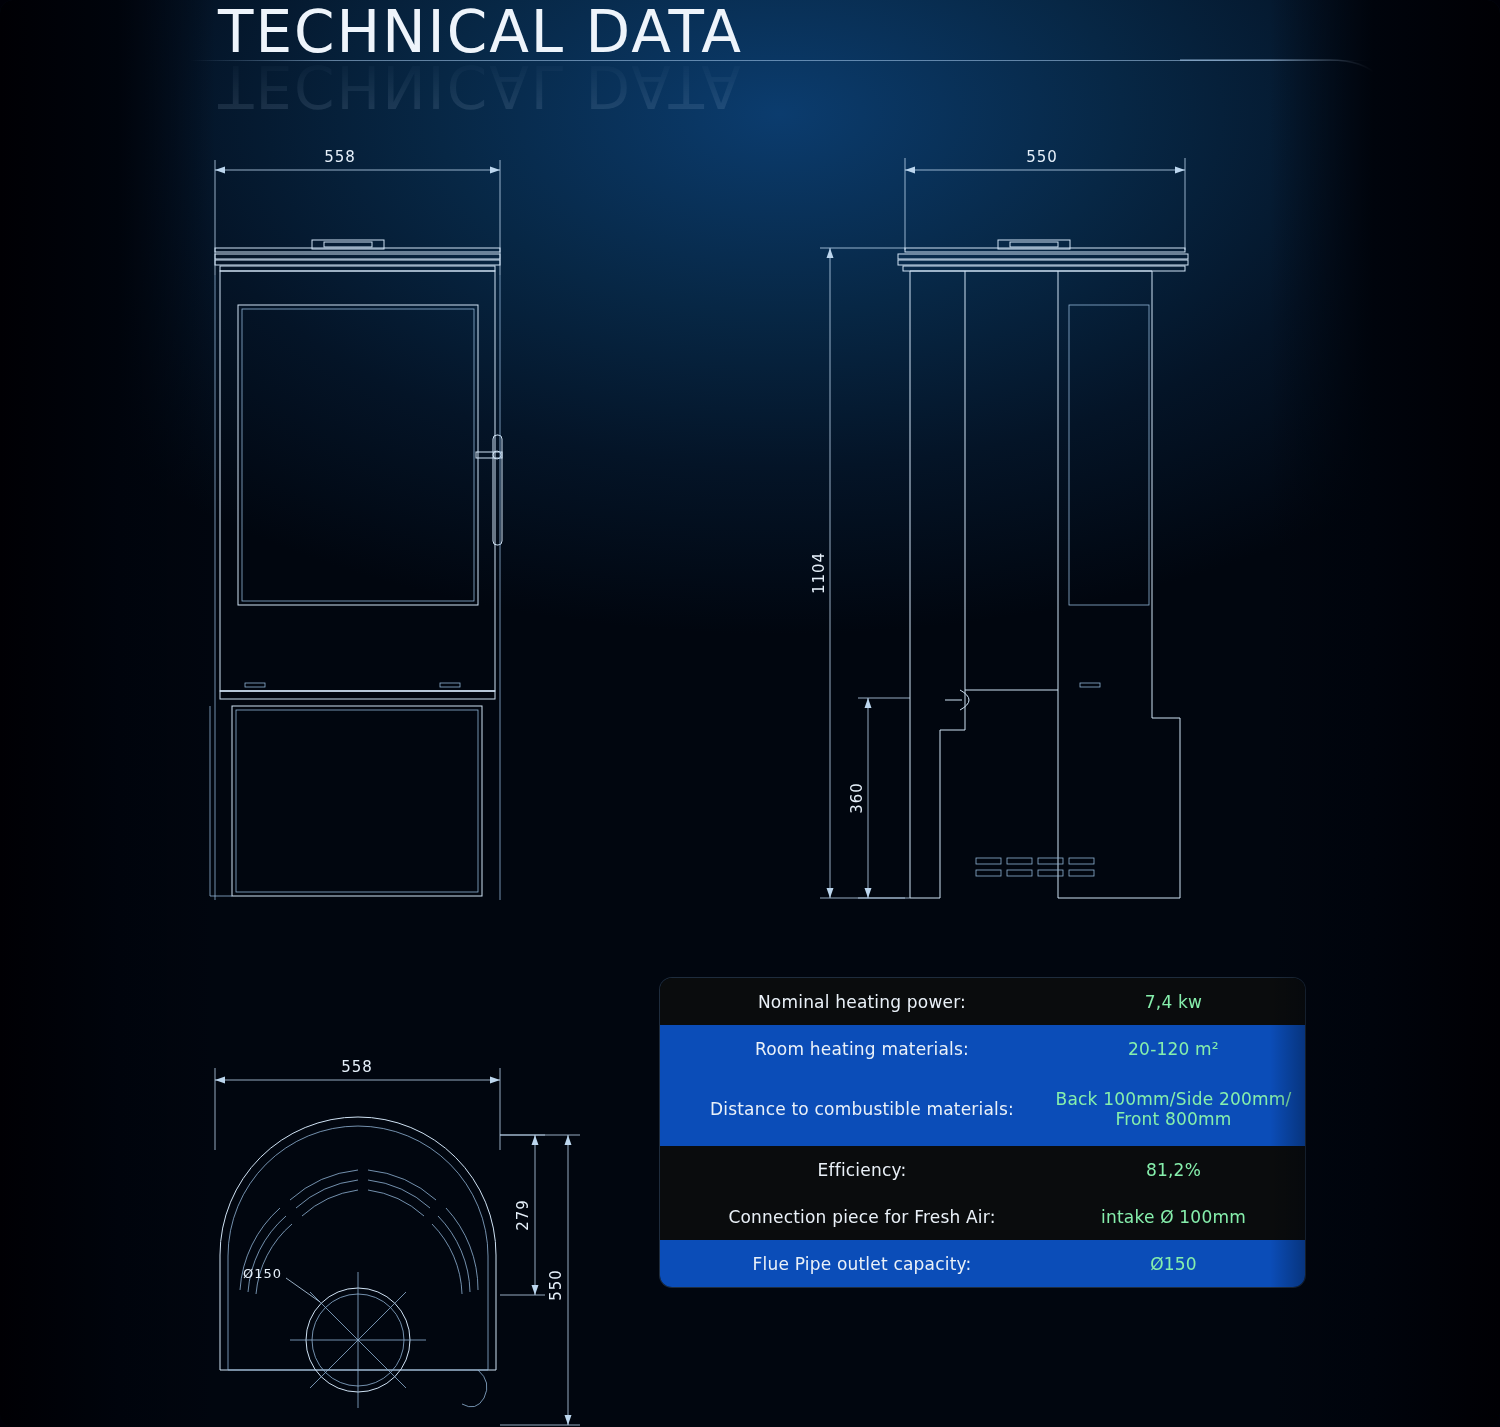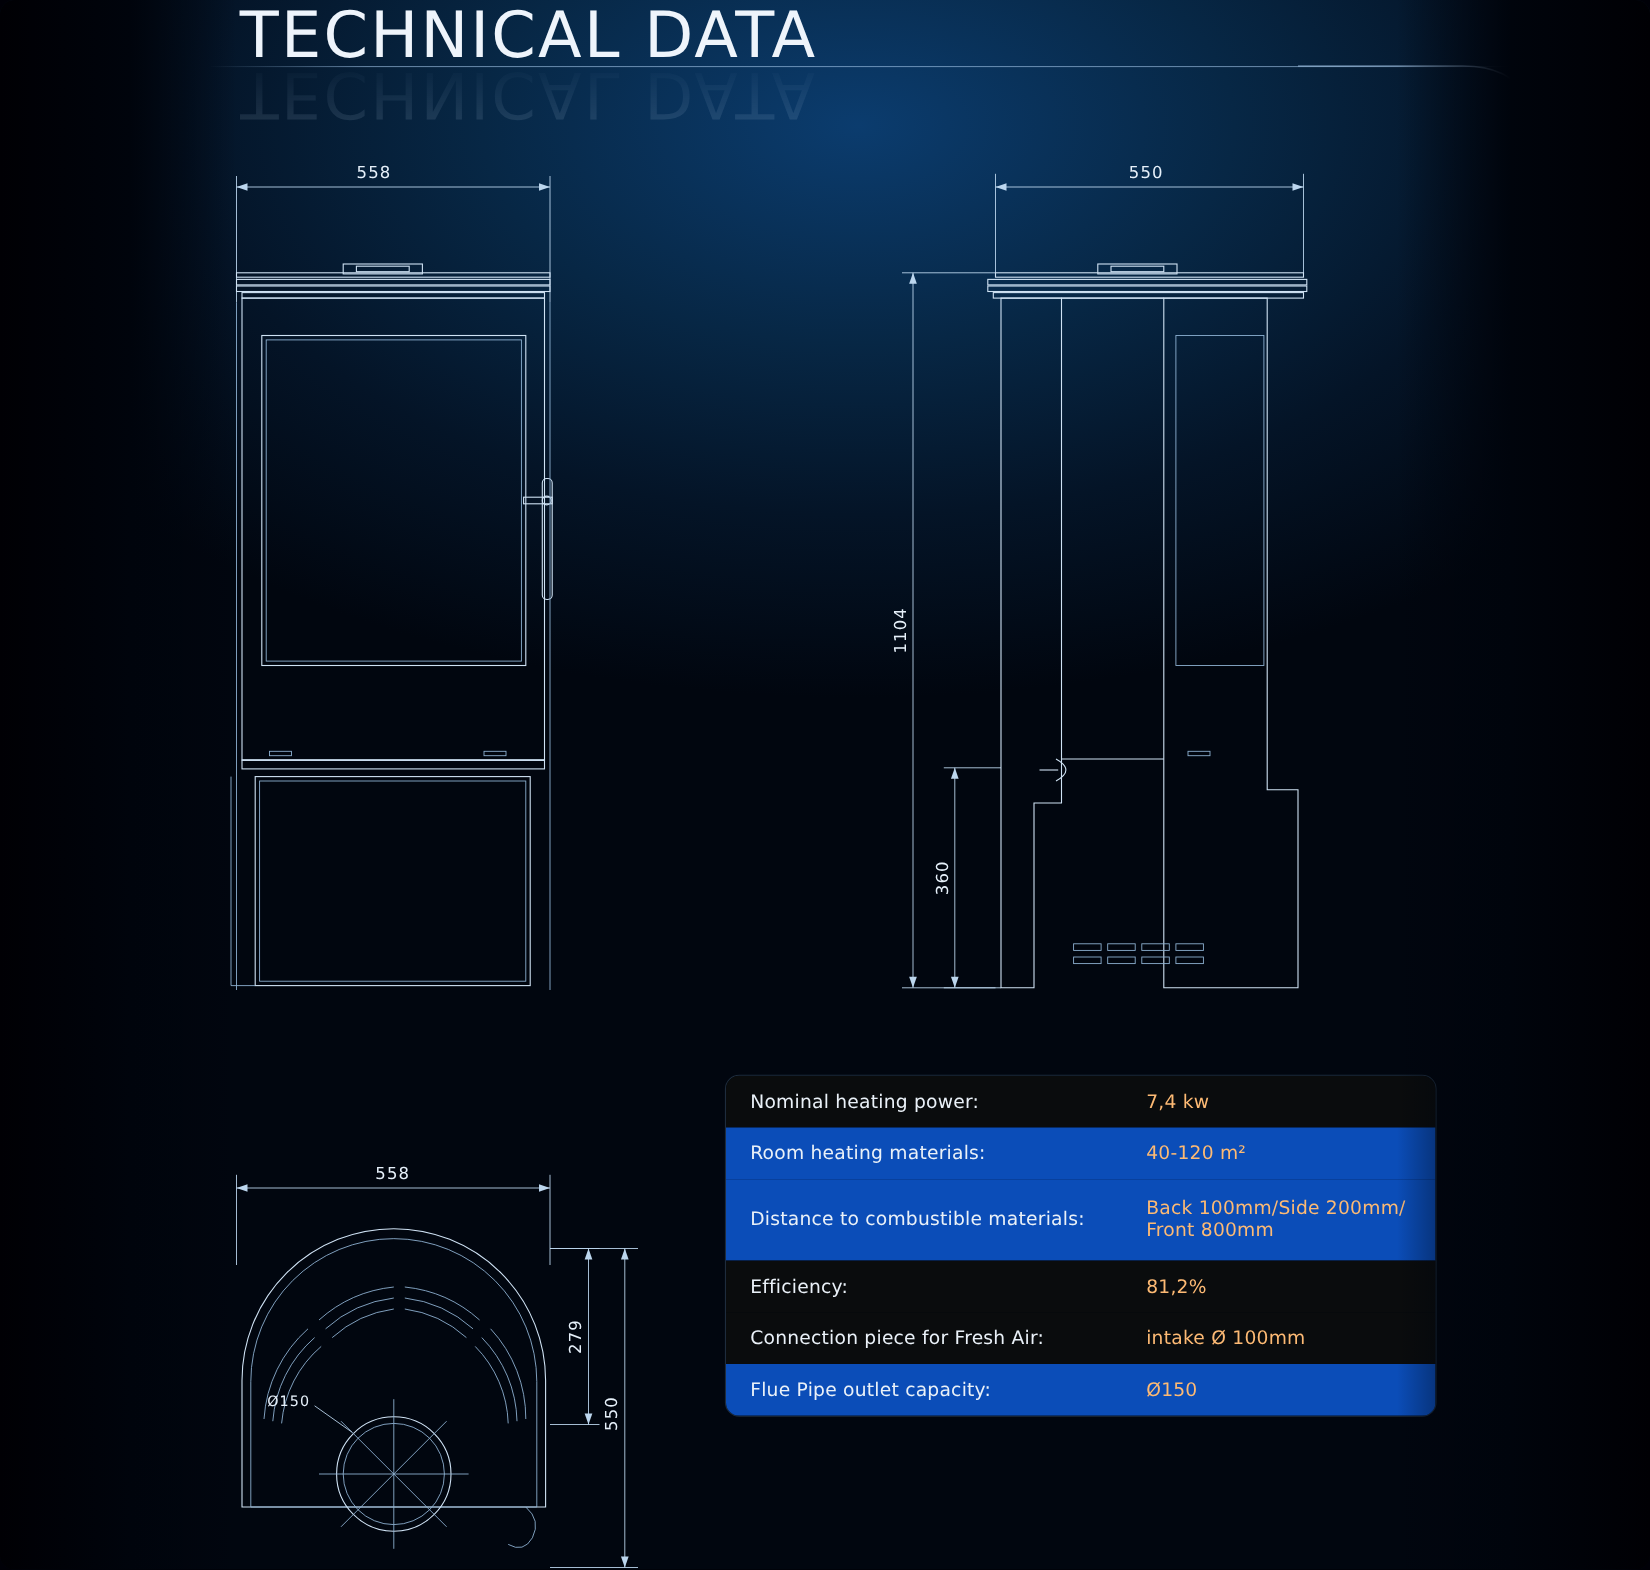--- a/index.html
+++ b/index.html
@@ -71,33 +71,34 @@
   .spec-wrap{
     position:absolute;left:660px;top:978px;width:645px;
     border-radius:12px;overflow:hidden;
     box-shadow:0 0 0 1px rgba(120,160,200,.25);
   }
   .spec-row{
     display:flex;align-items:center;
     min-height:47px;
     padding:4px 0;
     box-sizing:border-box;
+    text-align:center;
   }
   .spec-row.alt{background:#0b4db8;}
   .spec-row.base{background:#0a0c0d;}
   .spec-label{
     flex:0 0 360px;
     padding-left:22px;
     color:#eaf1f8;font-size:17px;
     font-family:"DejaVu Sans", sans-serif;
     letter-spacing:.2px;
   }
   .spec-value{
     flex:1;
-    color:#fdba74;font-size:17px;
+    color:#86efac;font-size:17px;
     font-family:"DejaVu Sans", sans-serif;
     letter-spacing:.2px;
   }
   .spec-value .l2{display:block;}
 </style>
 </head>
 <body>
 
 <div id="page">
 
@@ -293,21 +294,21 @@
 
   <div class="spec-wrap">
 
     <div class="spec-row base">
       <div class="spec-label">Nominal heating power:</div>
       <div class="spec-value">7,4 kw</div>
     </div>
 
     <div class="spec-row alt">
       <div class="spec-label">Room heating materials:</div>
-      <div class="spec-value">40-120 m²</div>
+      <div class="spec-value">20-120 m²</div>
     </div>
 
 
     <div class="spec-row alt" style="min-height:74px">
       <div class="spec-label">Distance to combustible materials:</div>
       <div class="spec-value">
         <span class="l2">Back 100mm/Side 200mm/</span>
         <span class="l2">Front 800mm</span>
       </div>
     </div>

